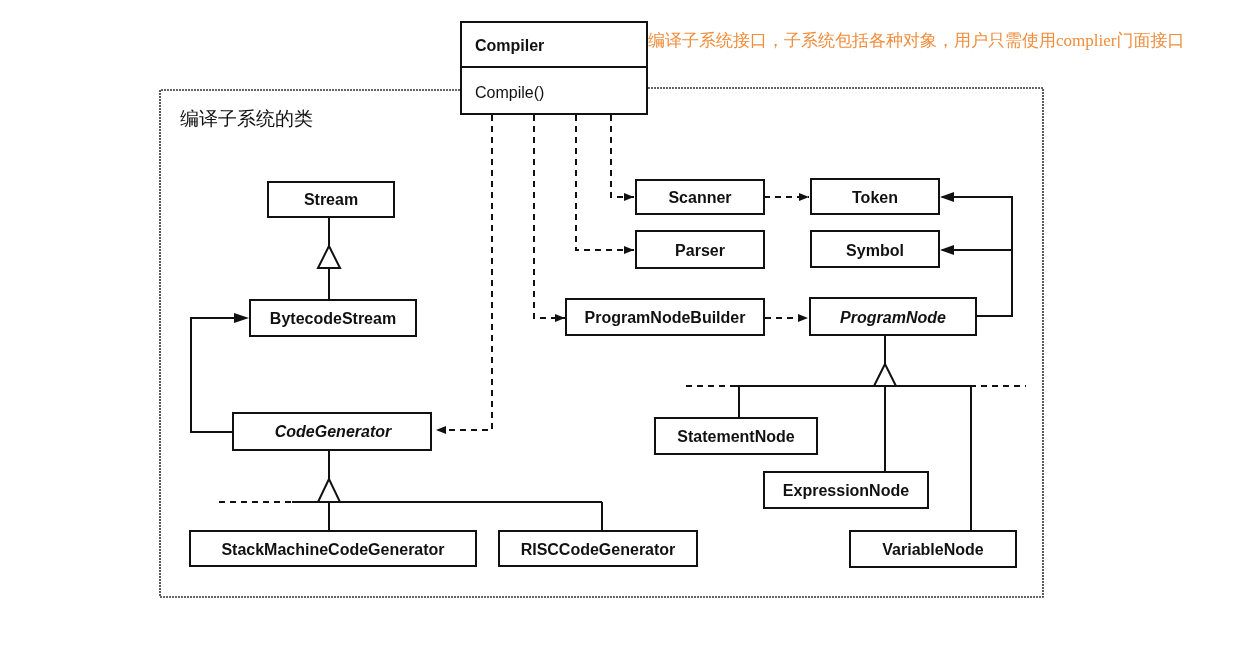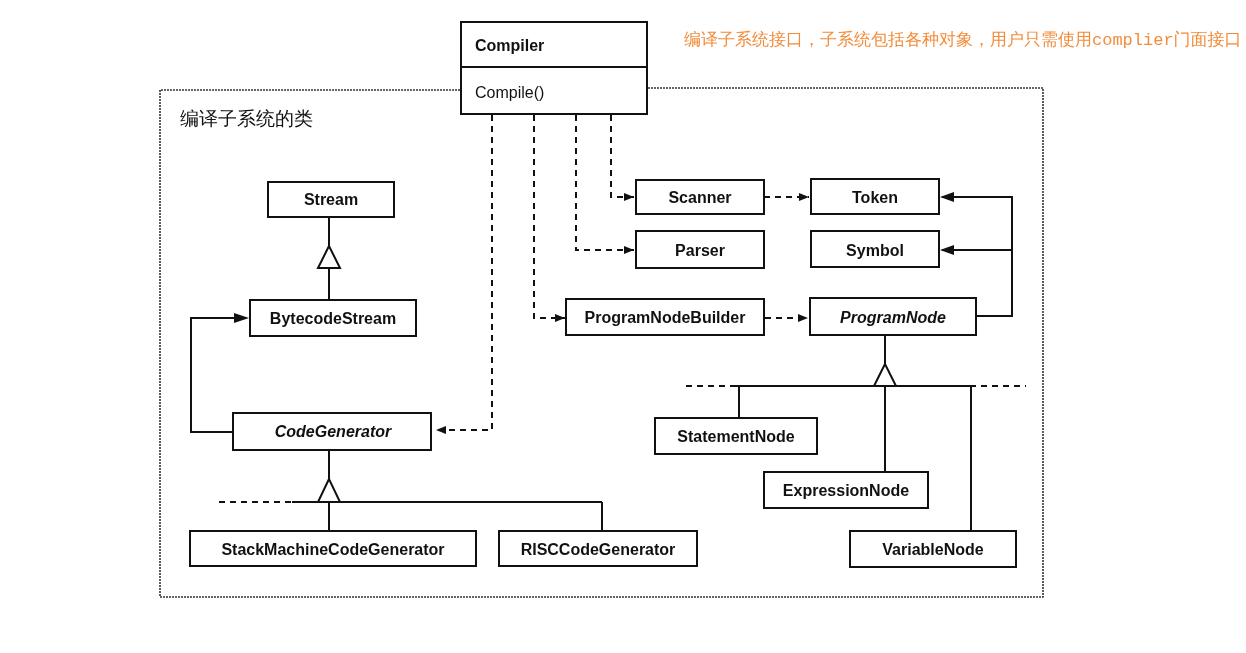--- a/index.html
+++ b/index.html
@@ -7,22 +7,22 @@
          font-family: "Liberation Sans", "DejaVu Sans", sans-serif; }
   svg { position: absolute; left: 0; top: 0; }
   .box { fill: #ffffff; stroke: #111111; stroke-width: 2; }
   .line { stroke: #111111; stroke-width: 2; fill: none; }
   .dash { stroke: #111111; stroke-width: 2; fill: none; stroke-dasharray: 6 5; }
   .frame { stroke: #333333; stroke-width: 1.6; fill: none; stroke-dasharray: 2 1; }
   .cls { font-family: "Liberation Sans", sans-serif; font-weight: bold; font-size: 16px; fill: #111111; }
   .cls-italic { font-style: italic; }
   .method { font-family: "Liberation Sans", sans-serif; font-size: 16px; fill: #111111; }
   .pkg { font-family: "DejaVu Sans", sans-serif; font-size: 19px; fill: #111111; }
-  .note { position: absolute; left: 684px; top: 28px; width: 560px;
-          font-family: Liberation Mono, monospace; font-size: 17px; line-height: 26px; }
+  .note { position: absolute; left: 648px; top: 28px; width: 560px;
+          font-family: Liberation Serif, serif; font-size: 17px; line-height: 26px; }
   .tri { fill: #ffffff; stroke: #111111; stroke-width: 2; }
   .arrowhead { fill: #111111; }
 </style>
 </head>
 <body>
 
 <svg width="1246" height="653" viewBox="0 0 1246 653">
   <defs>
     <marker id="ah" viewBox="0 0 10 10" refX="10" refY="5" markerWidth="5" markerHeight="5" orient="auto-start-reverse">
       <path d="M0,1 L10,5 L0,9 z" class="arrowhead"></path>

